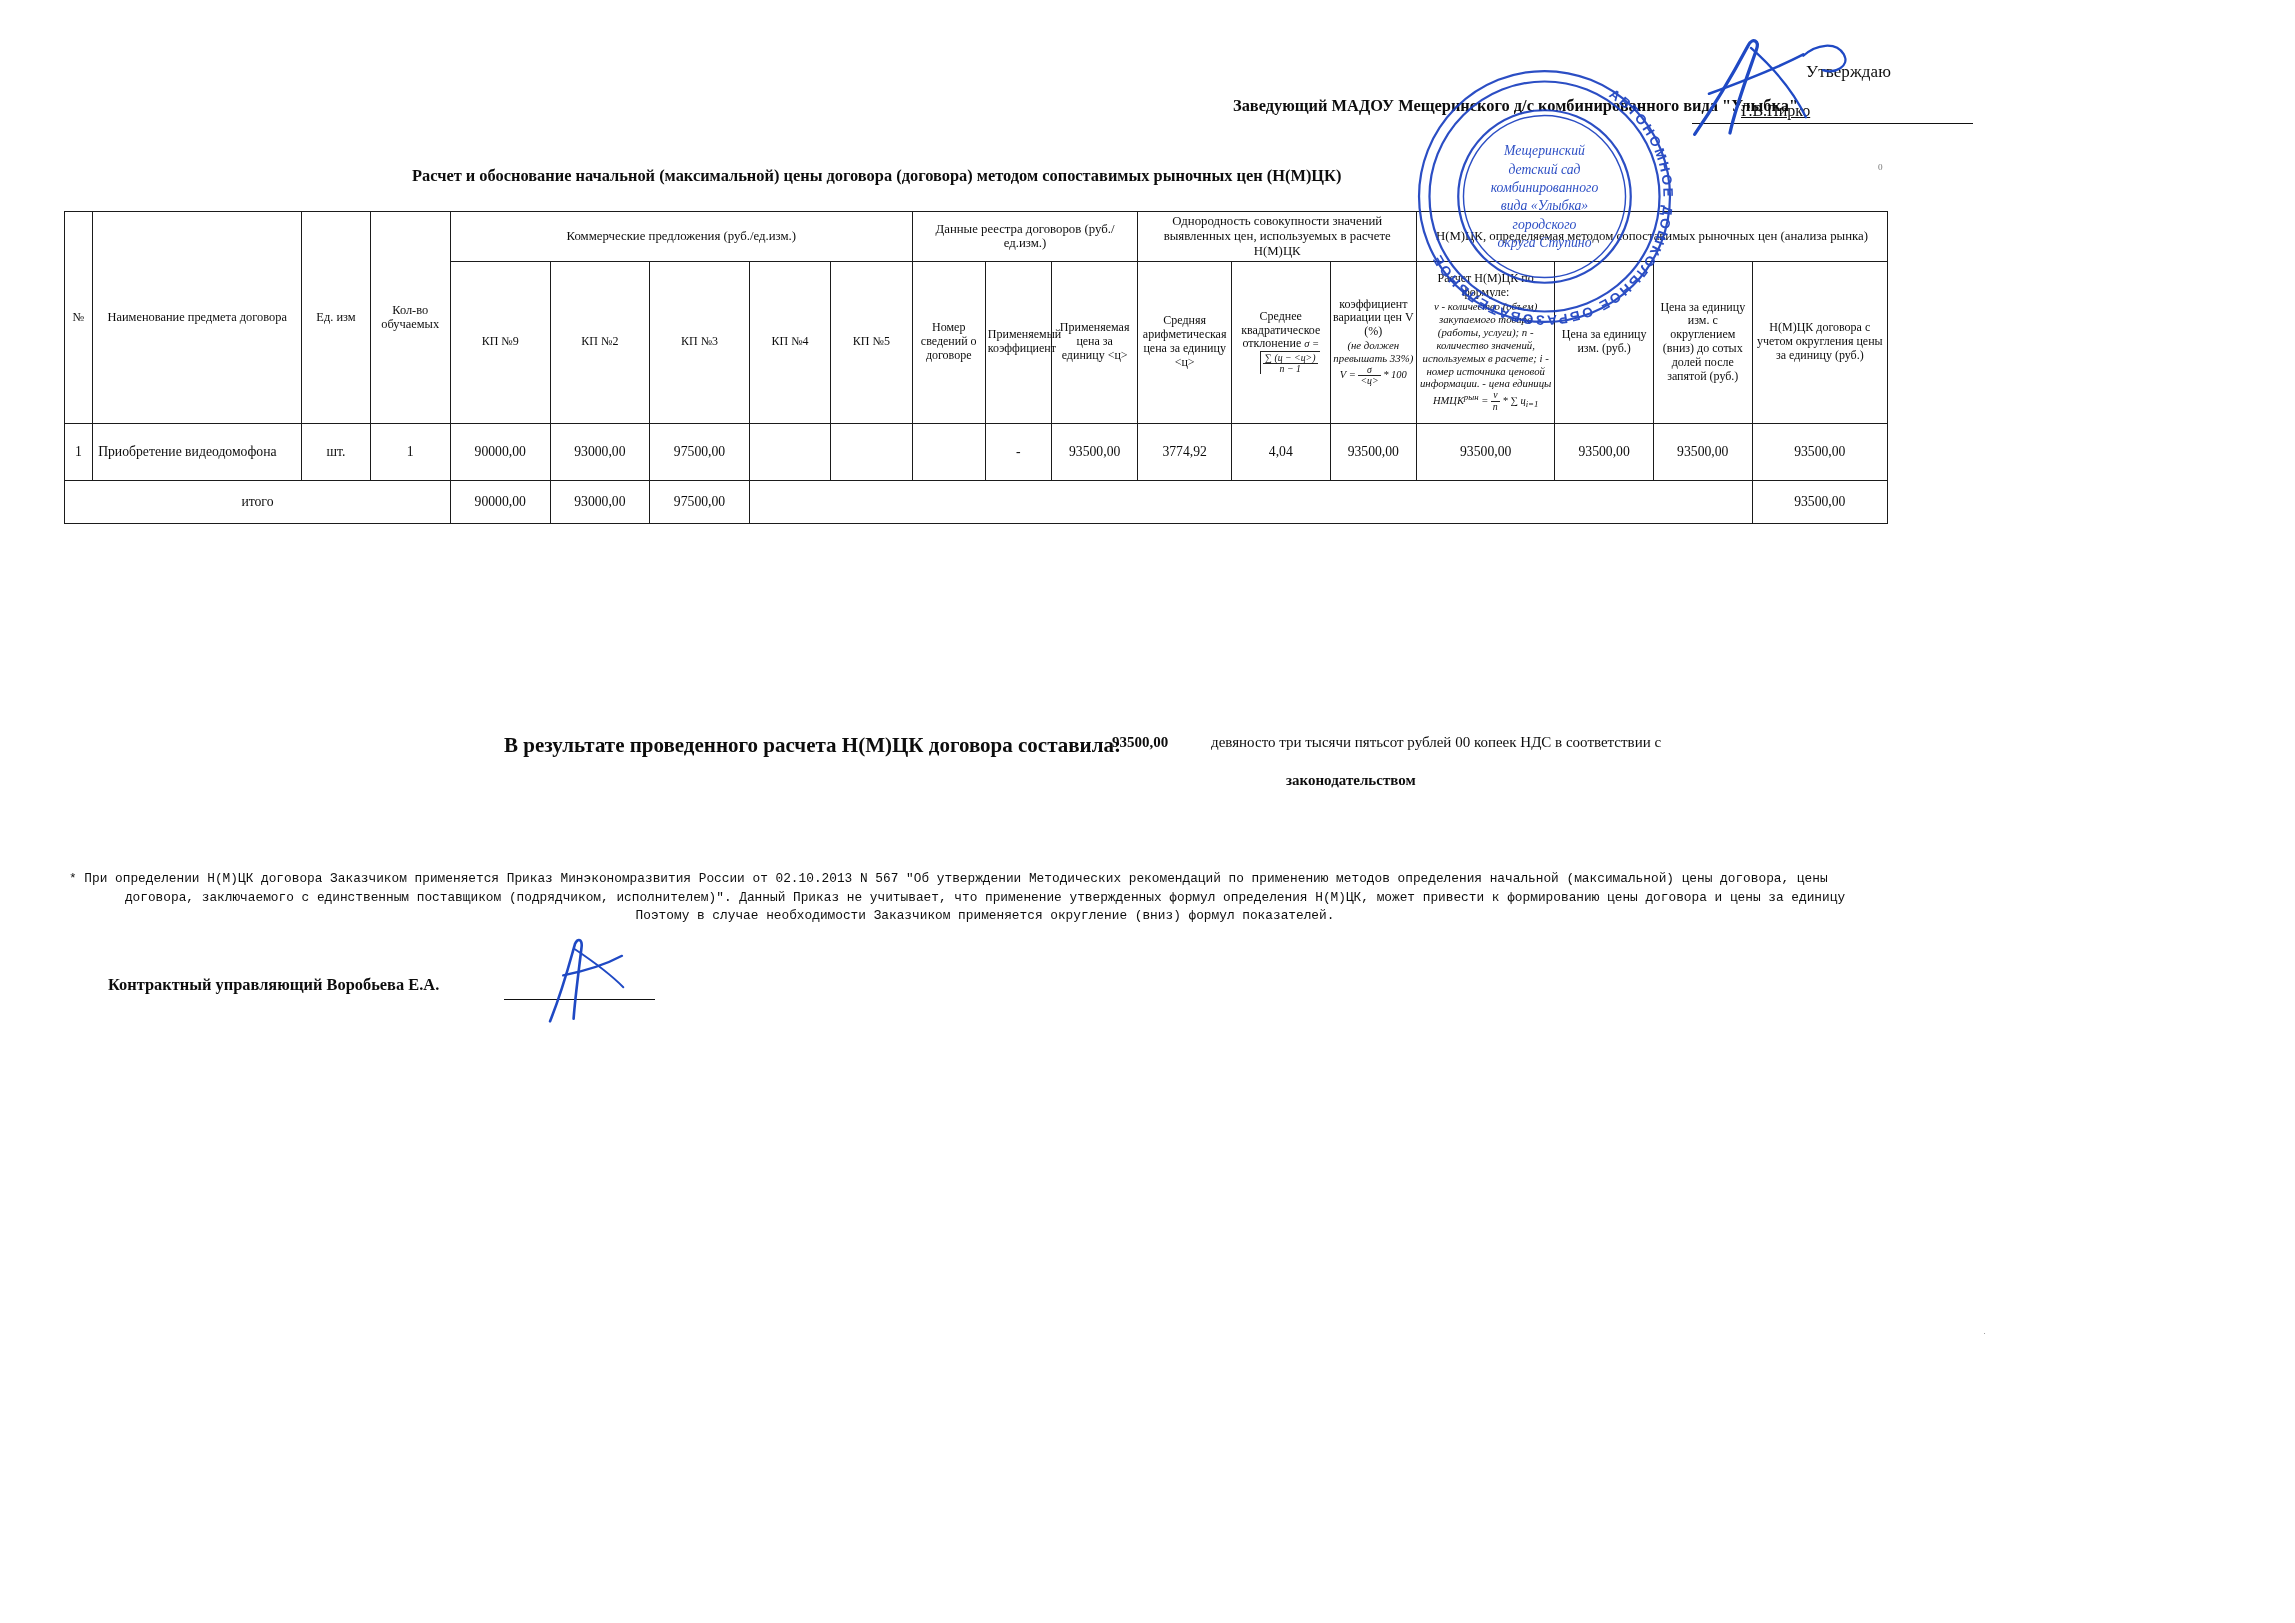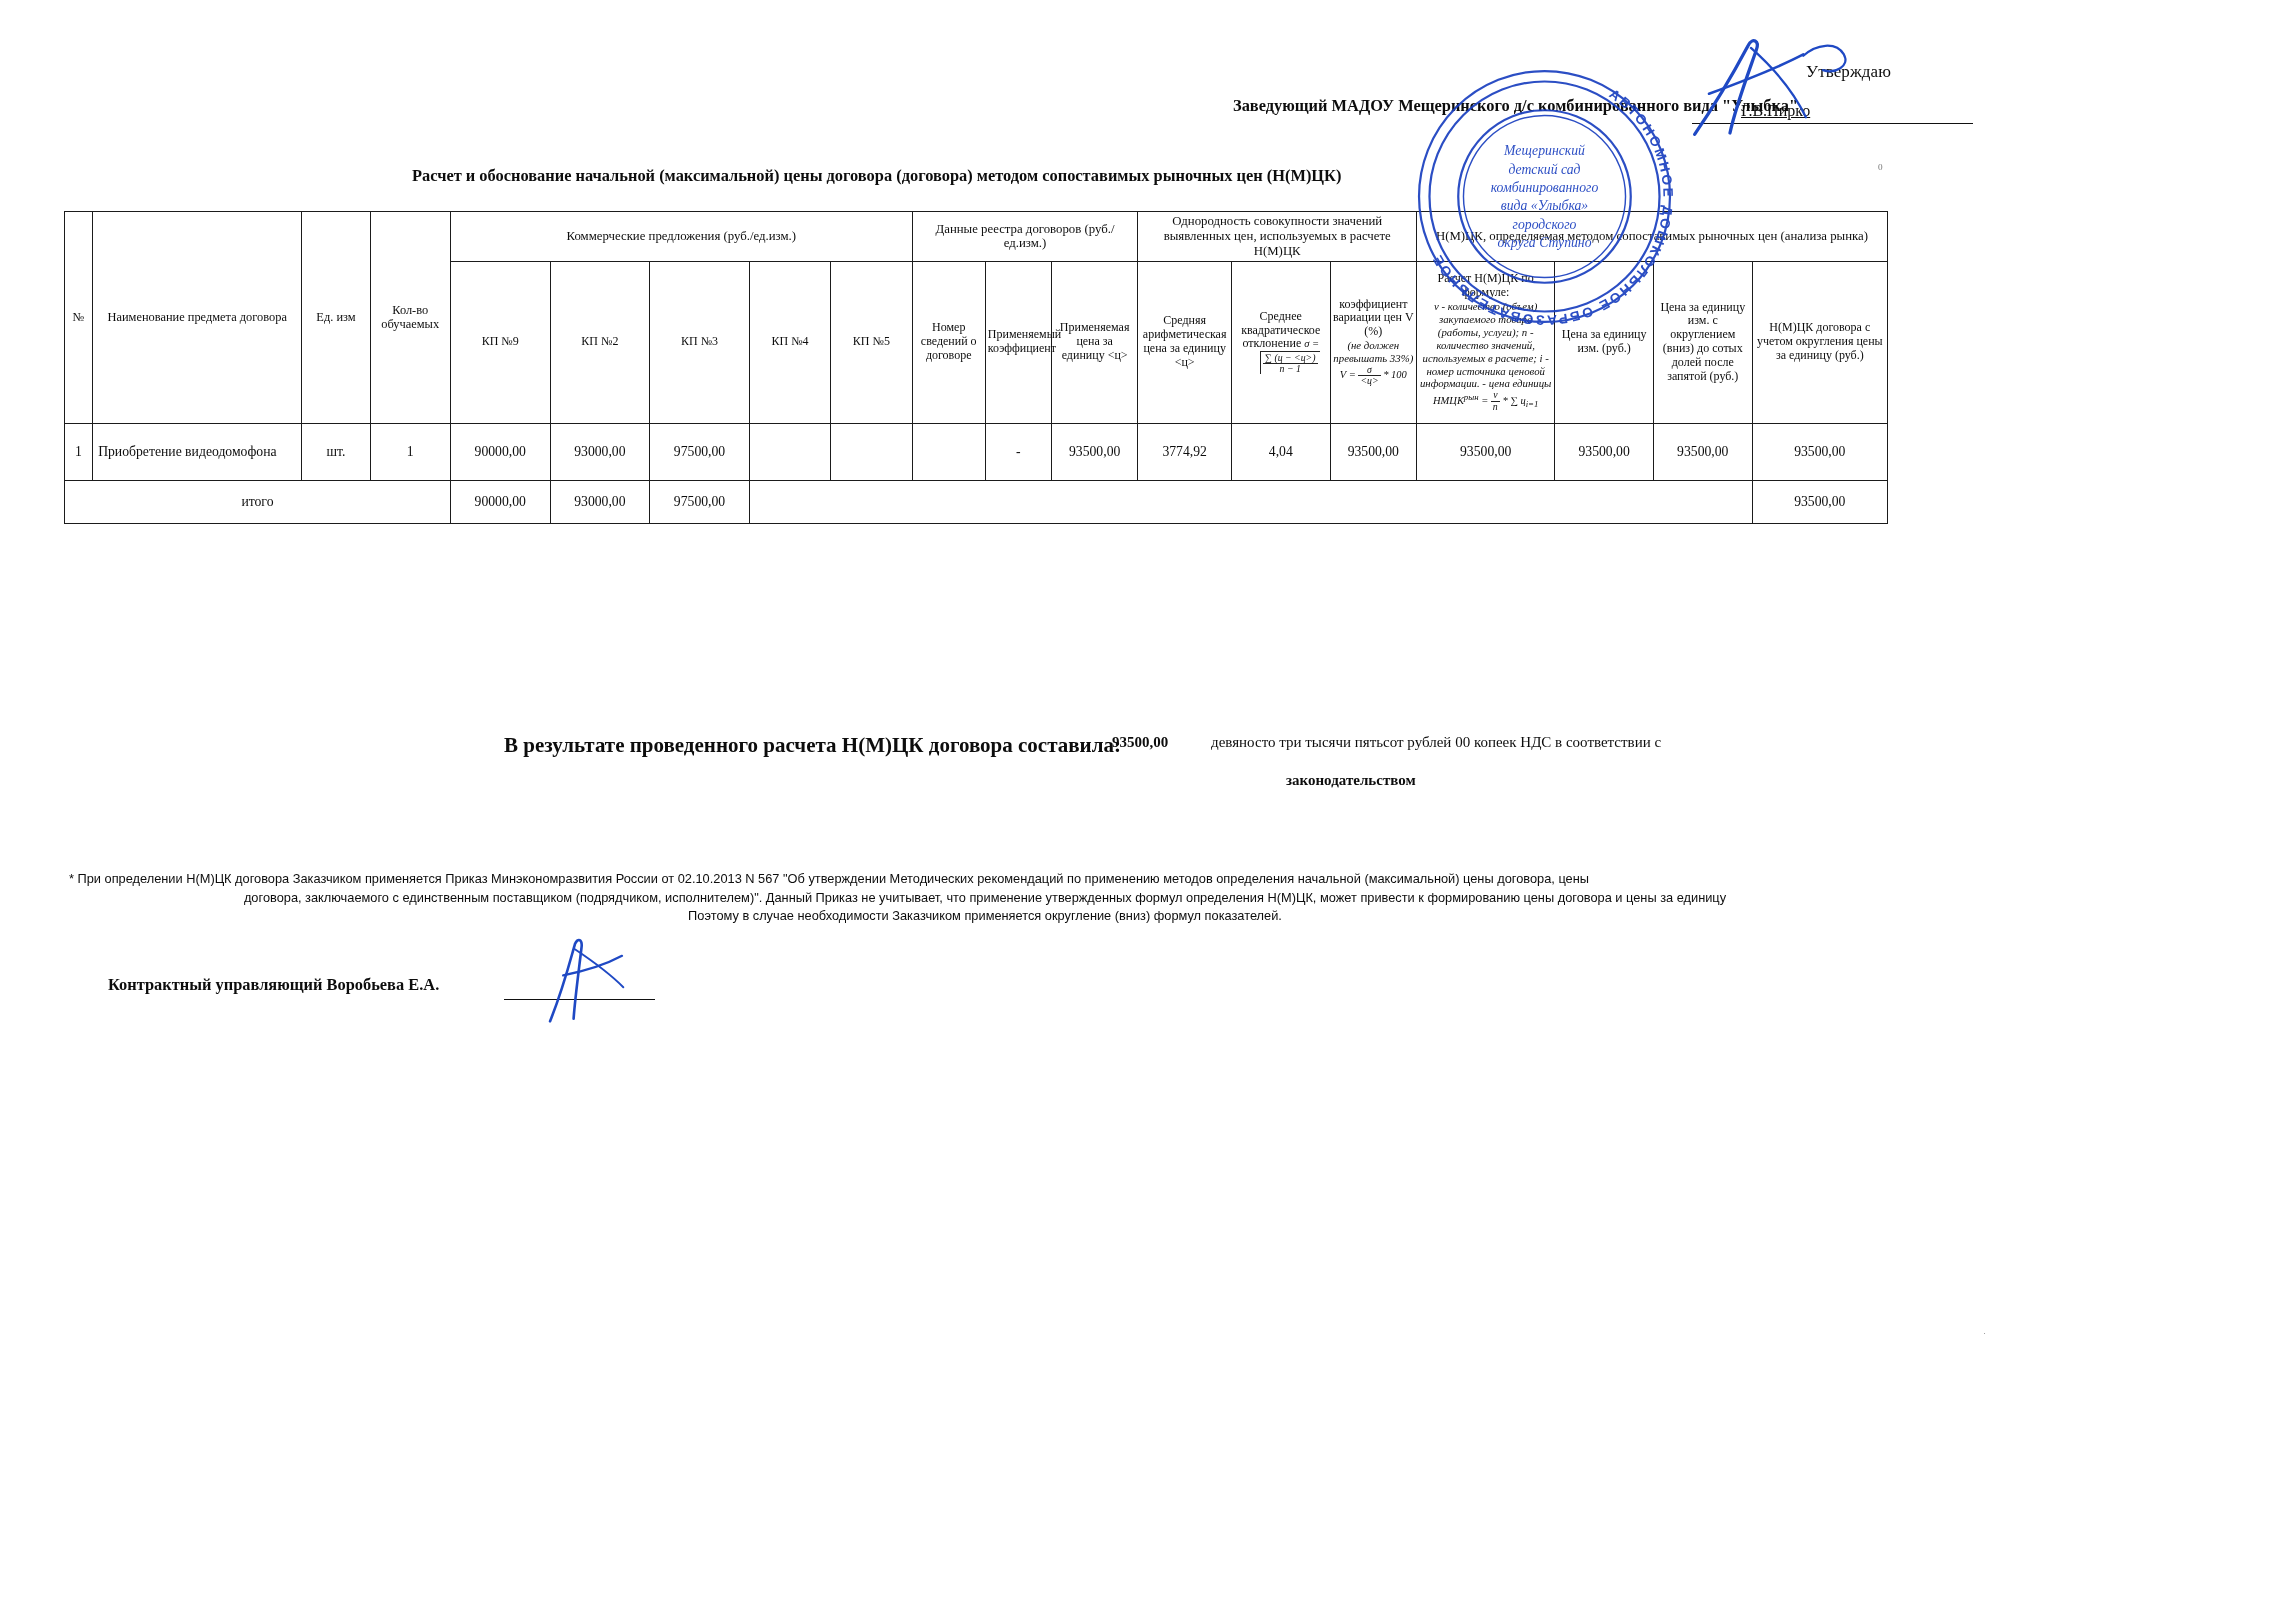--- a/index.html
+++ b/index.html
@@ -170,21 +170,21 @@
     font-size: 15px;
     font-weight: 700;
   }
 
   
   .footnote {
     position: absolute;
     left: 69px;
     top: 870px;
     width: 1832px;
-    font-family: Liberation Sans, sans-serif;
+    font-family: Liberation Mono, monospace;
     font-size: 12.8px;
     line-height: 1.45;
     text-align: center;
   }
   .footnote .p1 { text-align: left; }
 
   .signer {
     position: absolute;
     left: 108px;
     top: 975px;

